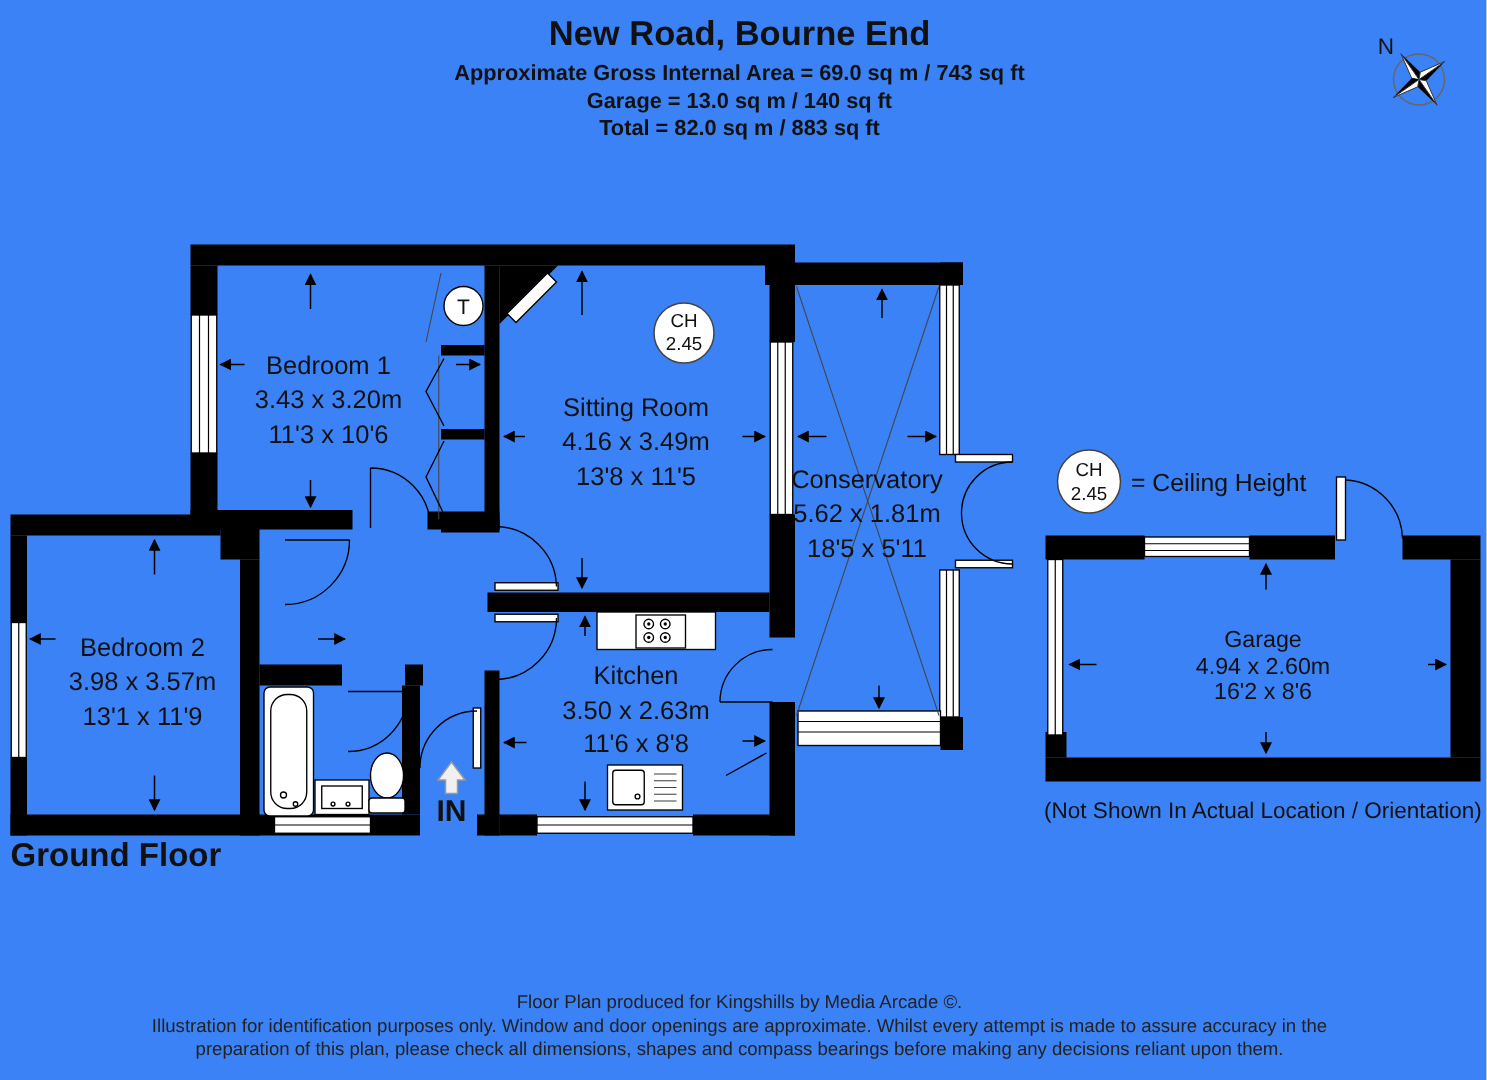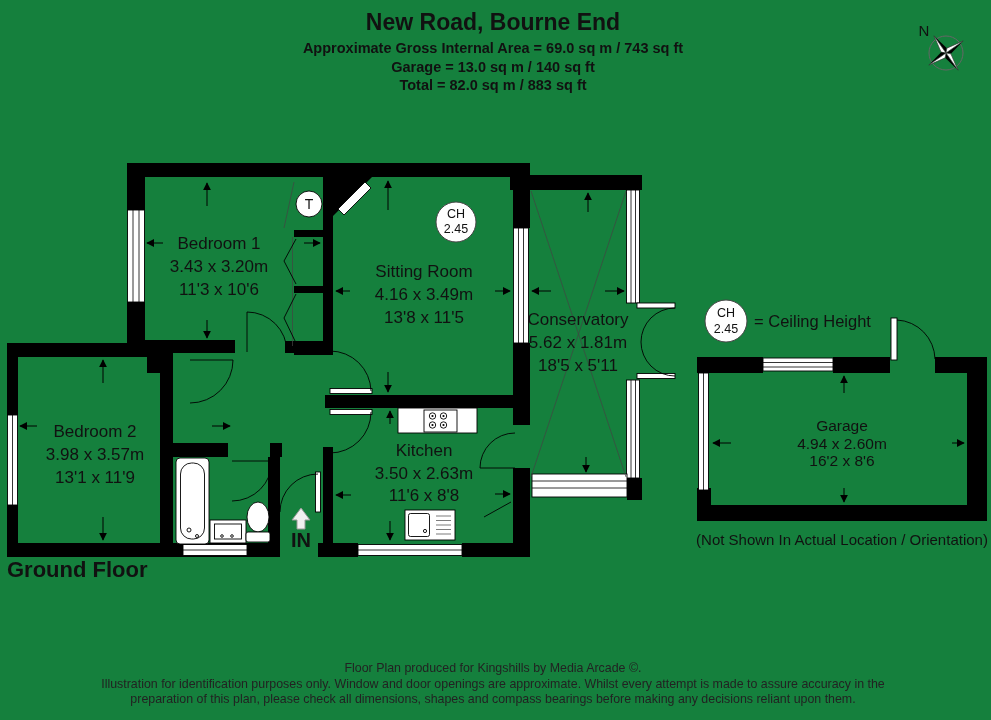--- a/index.html
+++ b/index.html
@@ -1,17 +1,17 @@
 <!DOCTYPE html>
 <html><head>
 <meta charset="utf-8">
 <style>
   html,body{margin:0;padding:0;background:#fff;}
   body{width:991px;height:720px;font-family:"Liberation Sans",sans-serif;}
-  #stage{position:relative;width:991px;height:720px;background:#15803d;overflow:hidden;}
+  #stage{position:relative;width:991px;height:720px;background:#3b82f6;overflow:hidden;}
   svg{display:block;}
   text{fill:#111;}
   .ttl{font-size:23px;font-weight:bold;}
   .hdr{font-size:14.5px;font-weight:bold;}
   .room{font-size:17px;}
   .roomS{font-size:15.5px;}
   .note{font-size:15px;}
   .foot{font-size:12.4px;fill:#222;}
   .gf{font-size:22px;font-weight:bold;}
   .inlbl{font-size:20px;font-weight:600;}

